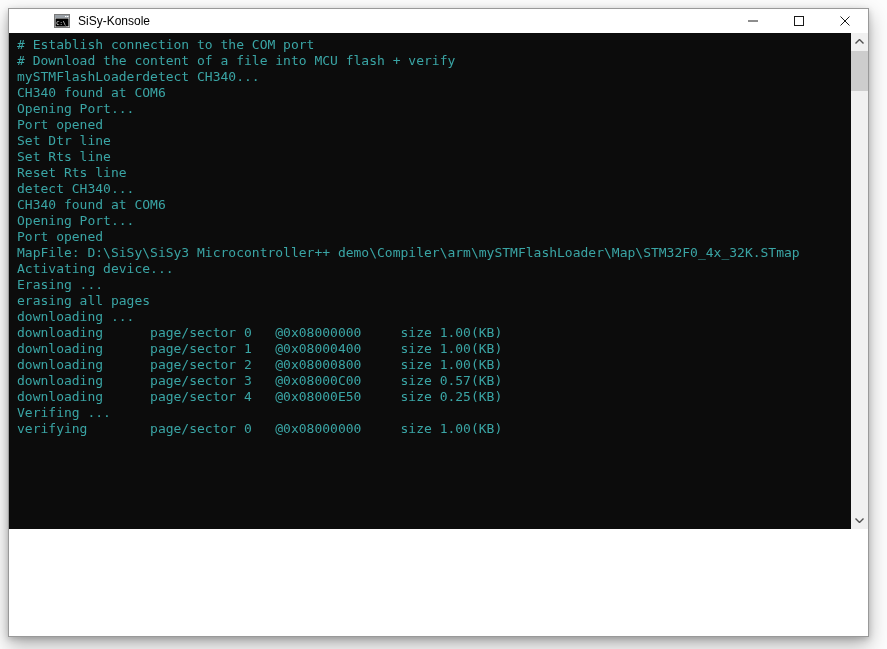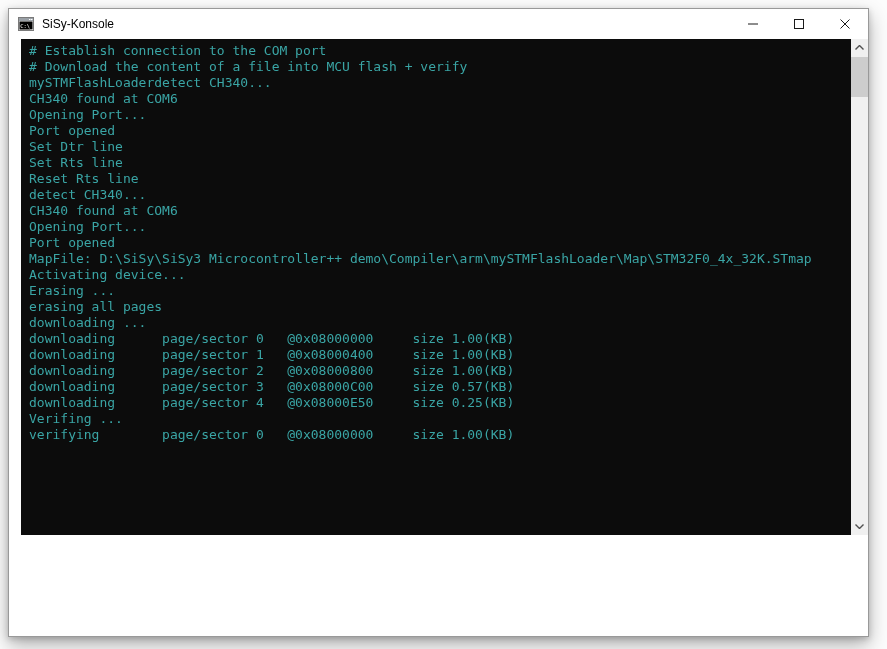--- a/index.html
+++ b/index.html
@@ -9,44 +9,44 @@
     font-family:"Liberation Sans", sans-serif;
   }
   .window{
     position:absolute;left:8px;top:8px;width:861px;height:629px;
     background:#fff;
     border:1px solid var(--window_border,#999);
     box-sizing:border-box;
     box-shadow:0 8px 18px rgba(0,0,0,0.30), 0 2px 6px rgba(0,0,0,0.18);
   }
   .titlebar{
-    height:30px;
+    height:24px;
     background:var(--titlebar_bg,#fff);
     display:flex;align-items:center;
     user-select:none;
+    margin-left:36px;
   }
   .app-icon{width:16px;height:16px;margin-left:9px;flex:0 0 auto;}
   .title{
     margin-left:8px;
     font-size:12px;color:var(--title_text,#000);
     white-space:nowrap;flex:1 1 auto;
   }
   .caption-buttons{display:flex;height:100%;flex:0 0 auto;}
   .caption-btn{
     width:46px;height:100%;
     display:flex;align-items:center;justify-content:center;
     background:transparent;border:none;padding:0;cursor:default;
   }
   .caption-btn svg{display:block;}
   .console{
     position:relative;
     height:496px;
     background:var(--console_bg,#0c0c0c);
     display:flex;
-    margin-left:12px;
   }
   .console-output{
     flex:1 1 auto;
     padding:4px 0 0 8px;
     overflow:hidden;
     font-family:"DejaVu Sans Mono", monospace;
     font-size:13px;line-height:16px;
     color:var(--console_text,#3aa5a5);
     white-space:pre;
   }

